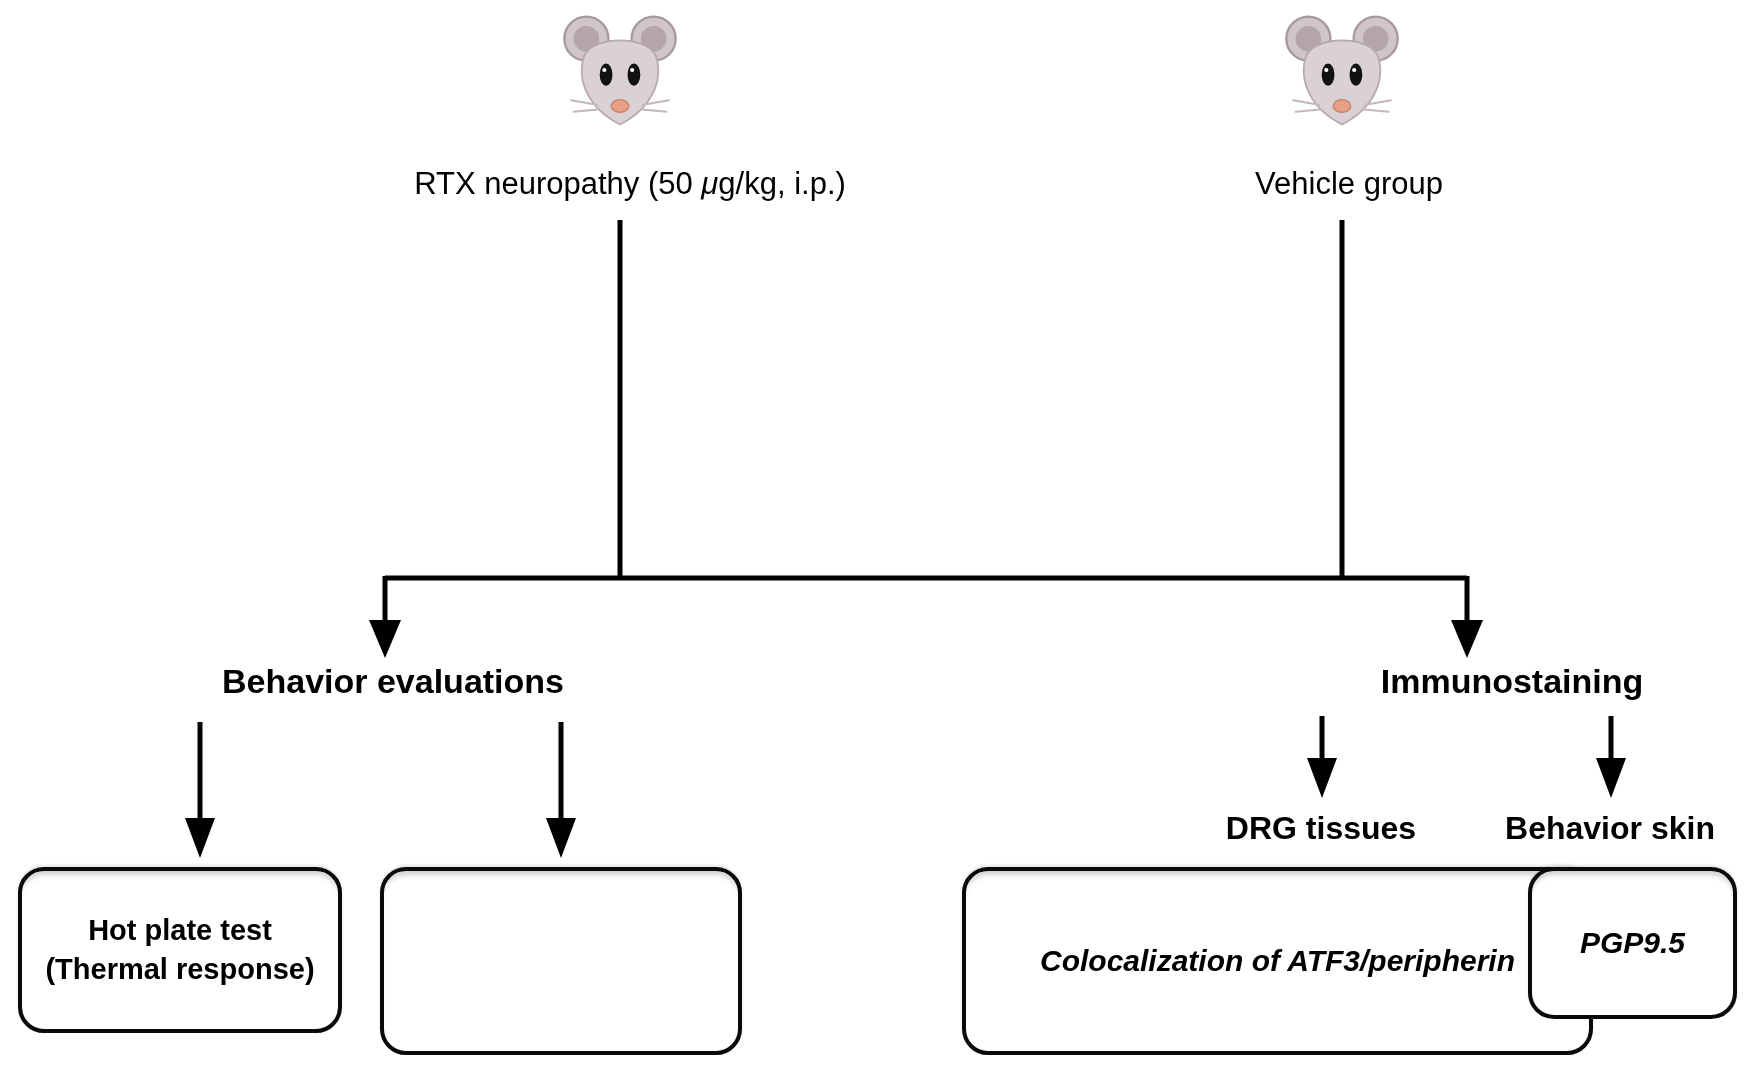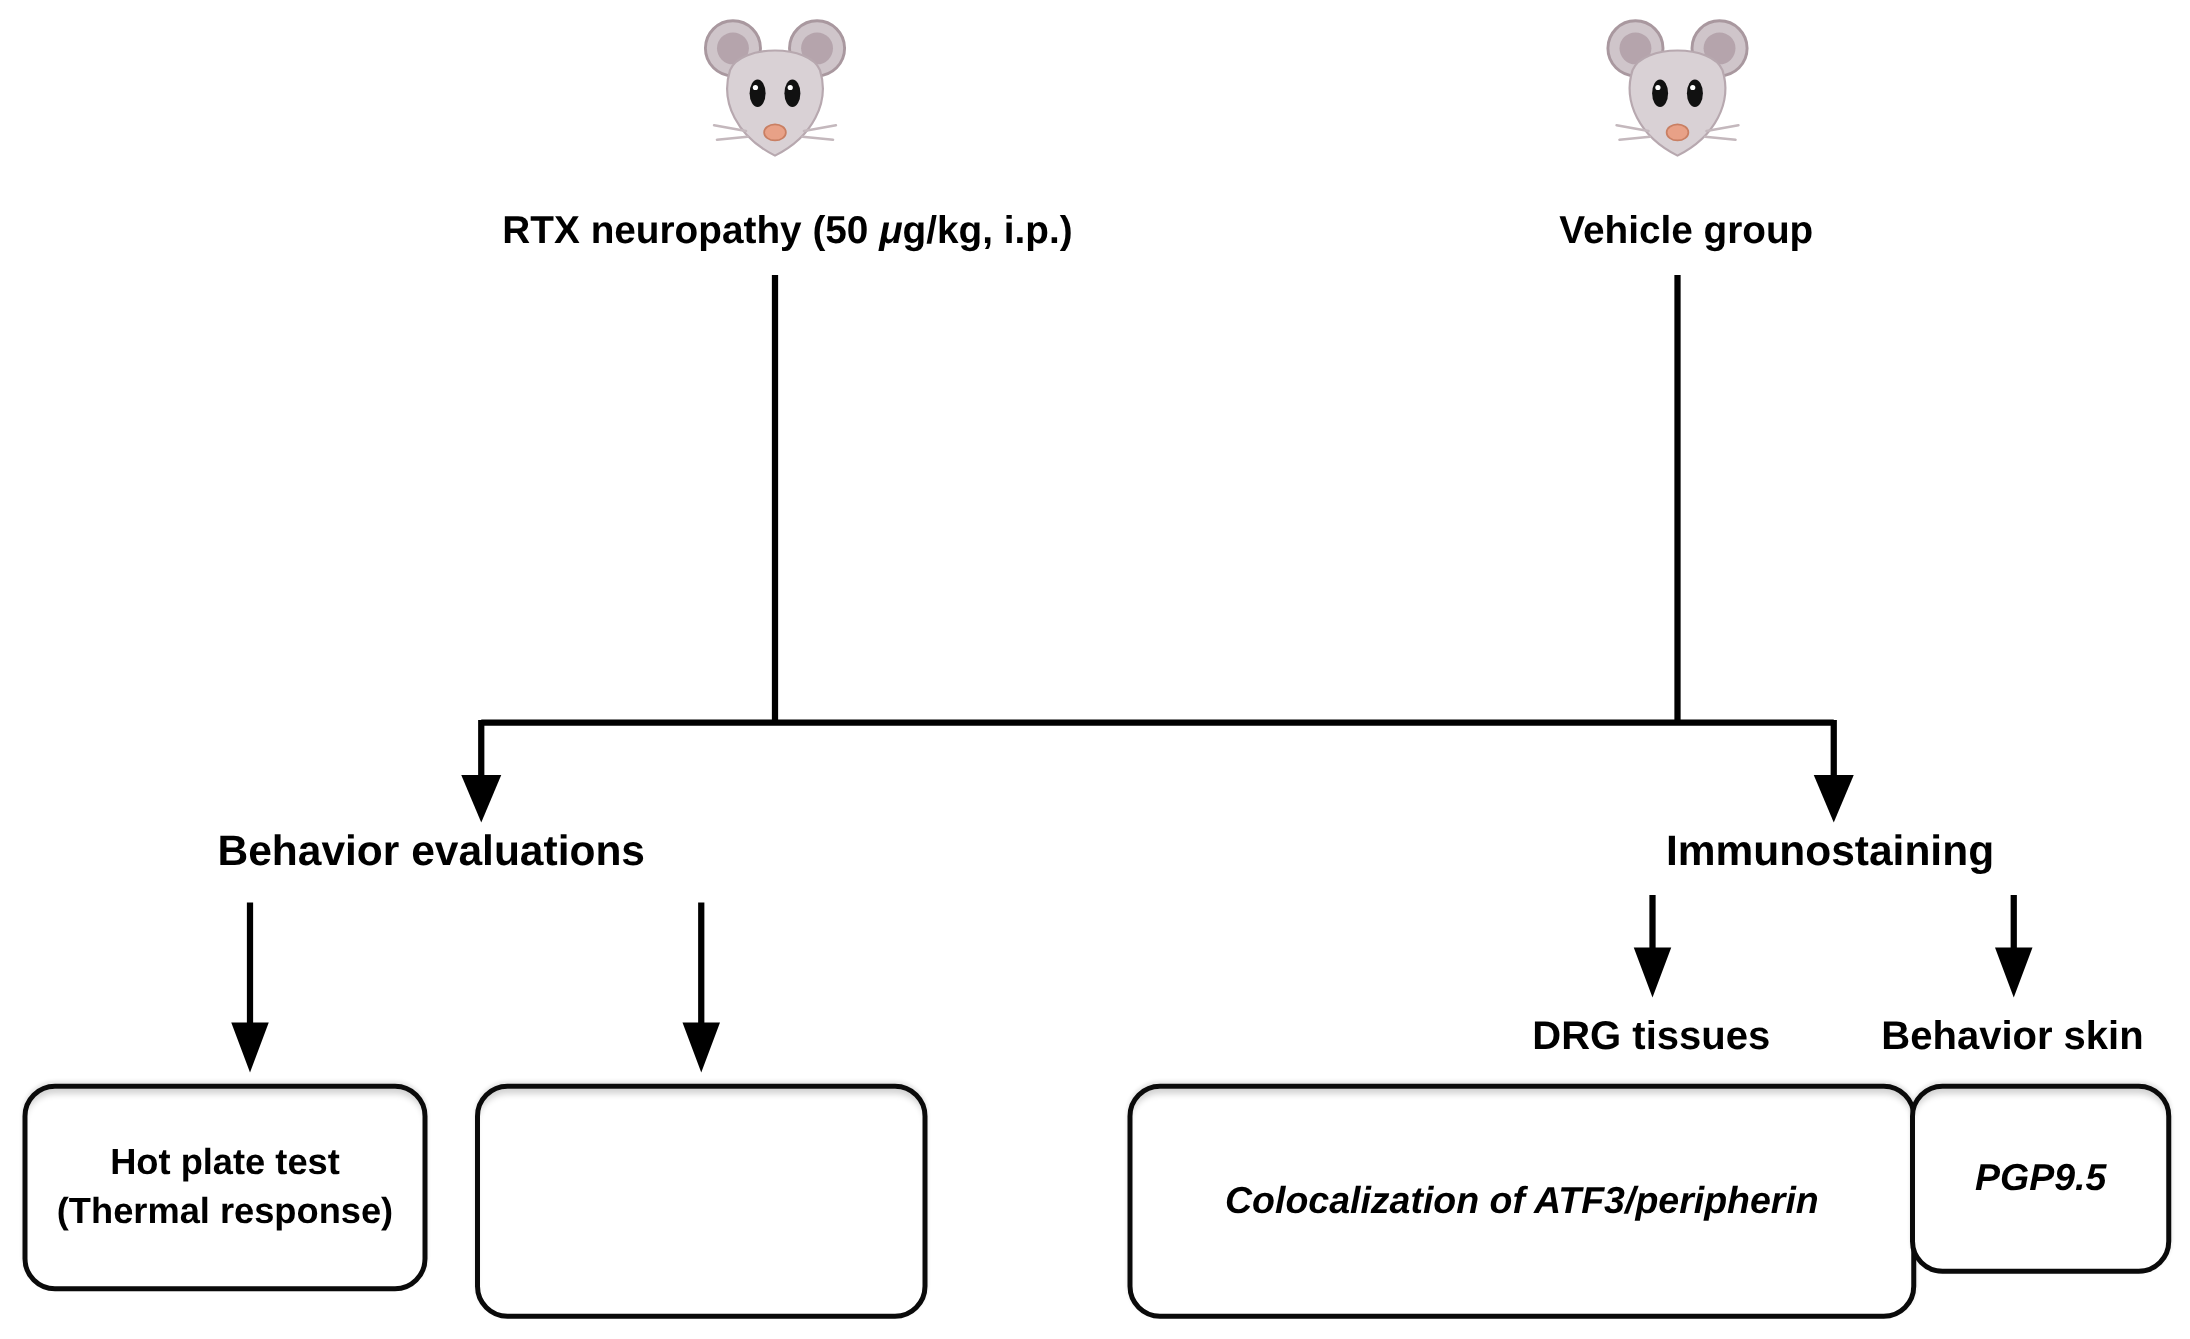--- a/index.html
+++ b/index.html
@@ -7,24 +7,24 @@
     position:relative;
     width:1752px;height:1071px;
     background:#ffffff;
     font-family:"Liberation Sans", sans-serif;
     color:#000;
     overflow:hidden;
   }
   .abs{position:absolute;}
   .centered{transform:translateX(-50%);white-space:nowrap;}
   .top-label{
-    font-size:31px;font-weight:bold;letter-spacing:0px;
+    font-size:31px;font-weight:normal;letter-spacing:0px;
   }
   .branch-title{
-    font-size:34px;font-weight:bold;
+    font-size:34px;font-weight:bold;margin-left:48px;
   }
   .sub-label{
     font-size:32px;font-weight:bold;
   }
   .flowbox{
     box-sizing:border-box;
     position:absolute;
     border:4px solid #0a0a0a;
     border-radius:26px;
     background:#ffffff;
@@ -121,21 +121,21 @@
       <div>Hot plate test</div>
       <div>(Thermal response)</div>
     </div>
   </div>
 
   <div class="flowbox" style="left:380px;top:867px;width:362px;height:188px;">
     <div class="box-text">
     </div>
   </div>
 
-  <div class="flowbox italic" style="left:902px;top:867px;width:631px;height:188px;">
+  <div class="flowbox italic" style="left:962px;top:867px;width:631px;height:188px;">
     <div class="box-text">Colocalization of ATF3/peripherin</div>
   </div>
 
   <div class="flowbox italic" style="left:1528px;top:867px;width:209px;height:152px;">
     <div class="box-text">PGP9.5</div>
   </div>
 
 </div>
 
 </body></html>

